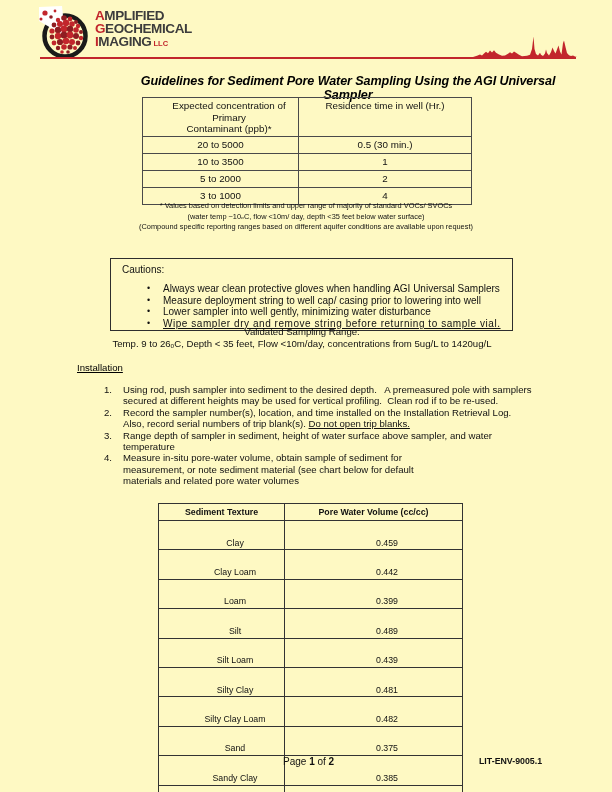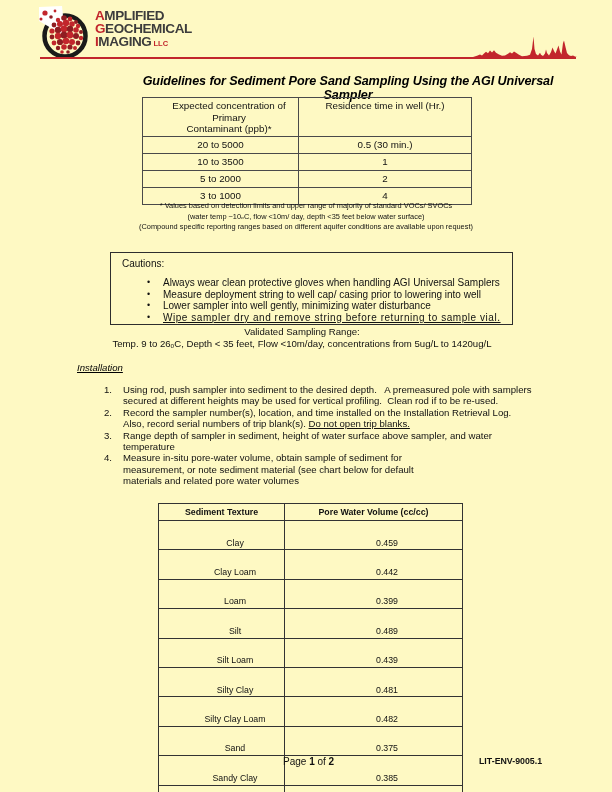--- a/index.html
+++ b/index.html
@@ -29,35 +29,35 @@
               vertical-align:top;font-weight:400;padding:2px 1px 1px 1px;}
   .conc-table th{height:26px;line-height:11.6px;}
   .conc-table th.two-line{white-space:pre-line;padding-left:18px;}
   .conc-table td{height:13px;line-height:12px;}
 
   
   .footnotes{position:absolute;left:0;top:201px;width:612px;text-align:center;
              font-size:7.4px;line-height:10.6px;color:#111;}
 
   
-  .cautions{position:absolute;left:110px;top:252px;width:401px;height:71px;
+  .cautions{position:absolute;left:110px;top:258px;width:401px;height:71px;
             border:1.5px solid #2e2e2e;font-size:10px;color:#111;}
   .cautions-title{margin:5px 0 0 11px;}
   .cautions-list{margin-top:8px;}
   .bullet-row{display:flex;padding-left:36px;line-height:11.6px;}
   .bullet-row .bullet{width:16px;flex:none;font-size:9px;}
   .bullet-row .emph{letter-spacing:0.55px;text-decoration:underline;}
 
   
   .validated{position:absolute;left:0;top:326px;width:604px;text-align:center;
              font-size:9.6px;line-height:11.8px;color:#111;}
 
   
   .install-heading{position:absolute;left:77px;top:362px;font-size:9.6px;
-                   text-decoration:underline;color:#000;font-style:italic;}
+                   text-decoration:underline;color:#000;}
   .install-list{position:absolute;left:104px;top:384px;width:470px;
                 font-size:9.6px;line-height:11.4px;color:#111;}
   .install-list .li{display:flex;}
   .install-list .num{width:19px;flex:none;}
   .install-list .itext{white-space:pre-wrap;}
   .install-list .ul{text-decoration:underline;}
 
   
   .sed-table{position:absolute;left:158px;top:503px;width:304px;
              border-collapse:collapse;table-layout:fixed;font-size:8.8px;color:#111;}
@@ -122,21 +122,21 @@
     <div><span class="ini">A</span><span>MPLIFIED</span></div>
     <div><span class="ini">G</span><span>EOCHEMICAL</span></div>
     <div><span class="ini">I</span><span>MAGING</span><span class="llc">LLC</span></div>
   </div>
 
   <div class="top-rule"></div>
   <svg class="chromatogram" width="140" height="32" viewBox="0 0 140 32">
     <path fill="#C2262C" d="M0 30 L36 30 L40 28.8 L43 27.5 L45 28.6 L47 26.5 L49 24.8 L51 26.2 L53 23.6 L55 25.4 L57 23.2 L59 25.8 L62 27.6 L65 28.8 L68 28.4 L71 26.8 L73 25.2 L75 26.6 L77 24.6 L79 25.8 L82 27.8 L85 29.2 L90 28.8 L93 27.8 L95 22 L96.5 9.5 L97.5 22 L99 27 L101 28.6 L103 25.8 L104 27.8 L106 29 L108 26.6 L109 22.5 L110 26 L112 28.6 L114 25 L115.5 20.5 L117 24 L118.5 26.5 L120 22.5 L121.5 18.5 L123 24.5 L124.5 27.5 L126 16 L127 13.5 L128.5 20 L130 26 L132 28.2 L134 29 L136 28.6 L138 29.4 L140 30 Z"></path>
   </svg>
 
-  <h1 class="title">Guidelines for Sediment Pore Sand Sampling Using the AGI Universal Sampler</h1>
+  <h1 class="title">Guidelines for Sediment Pore Water Sampling Using the AGI Universal Sampler</h1>
 
   <table class="conc-table">
     <colgroup>
         <col style="width:156px">
         <col style="width:173px">
       </colgroup>
     <tbody>
         <tr>
       <th class="two-line">Expected concentration of Primary
 Contaminant (ppb)*</th>

